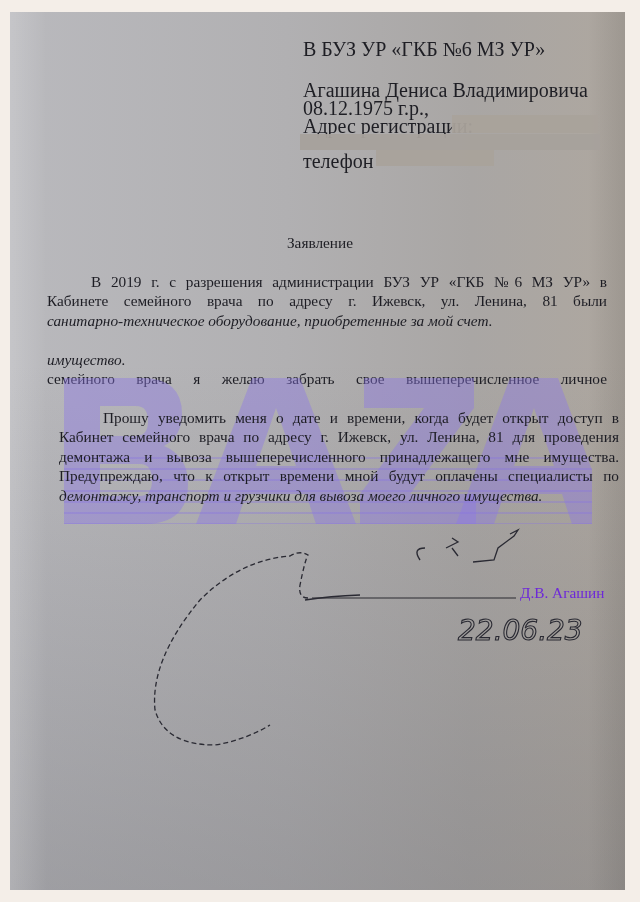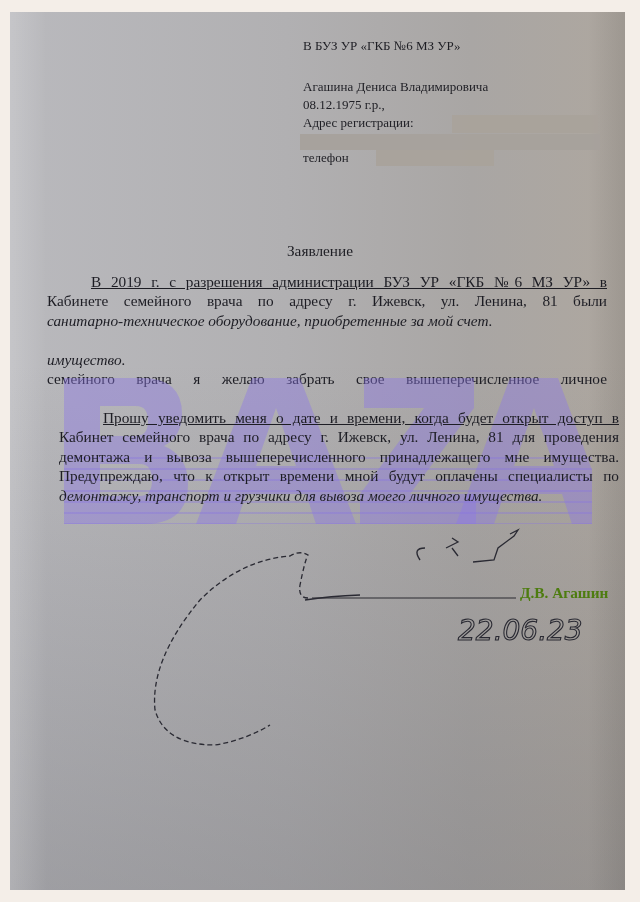--- a/index.html
+++ b/index.html
@@ -12,38 +12,38 @@
     position:absolute; left:10px; top:12px; width:615px; height:878px;
     background:
       linear-gradient(180deg, rgba(180,170,160,0) 0%, rgba(120,120,125,0.0) 40%, rgba(110,110,115,0.35) 100%),
       linear-gradient(90deg, #b9b9bd 0%, #b1b0b2 45%, #a9a6a4 75%, #aea79f 100%);
   }
   .page::after {
     content:""; position:absolute; inset:0;
     background: linear-gradient(90deg, rgba(255,255,255,0.18) 0%, rgba(255,255,255,0) 6%, rgba(0,0,0,0) 94%, rgba(60,60,60,0.15) 100%);
     pointer-events:none;
   }
-  .header-line { position:absolute; left:303px; font-size:13px; color:#1e1e24; white-space:nowrap; }
+  .header-line { position:absolute; left:303px; font-size:20px; color:#1e1e24; white-space:nowrap; }
   .redact { position:absolute; background:#a9a29b; opacity:0.95; }
   .redact.b2 { background:#a7a19c; }
-  .title { position:absolute; left:0; width:640px; text-align:center; top:242px; font-size:15.3px; color:#1e1e24; }
+  .title { position:absolute; left:0; width:640px; text-align:center; top:234px; font-size:15.3px; color:#1e1e24; }
   .para { position:absolute; left:47px; width:560px; font-size:15.3px; line-height:19.4px; color:#1d1d24; text-align:justify; }
   .para .line { display:block; text-align:justify; text-align-last:justify; white-space:nowrap; height:19.4px; }
   .para .line.last { text-align-last:left;font-style:italic; }
-  .para .line.indent { padding-left:44px;text-decoration:underline; }
+  .para .line.indent { padding-left:44px; }
   .watermark {
     position:absolute; left:64px; top:378px; width:528px; height:146px;
     pointer-events:none;
   }
   .wm-stripes {
     position:absolute; left:64px; top:448px; width:528px; height:76px;
     background: repeating-linear-gradient(180deg, rgba(140,120,230,0) 0px, rgba(140,120,230,0) 9px, rgba(135,115,225,0.35) 9px, rgba(135,115,225,0.35) 11px);
     pointer-events:none;
   }
-  .sig-name { position:absolute; left:520px; top:584px; font-size:15.3px; color:#4d7c0f;font-weight:bold; }
+  .sig-name { position:absolute; left:520px; top:584px; font-size:15.3px; color:#6d28d9; }
   .svg-layer { position:absolute; left:0; top:0; width:640px; height:902px; pointer-events:none; }
 </style>
 </head>
 <body>
 
 <div class="page"></div>
 
 <div class="header-line" style="top:38px;">В БУЗ УР «ГКБ №6 МЗ УР»</div>
 <div class="header-line" style="top:79px;">Агашина Дениса Владимировича</div>
 <div class="header-line" style="top:97px;">08.12.1975 г.р.,</div>

